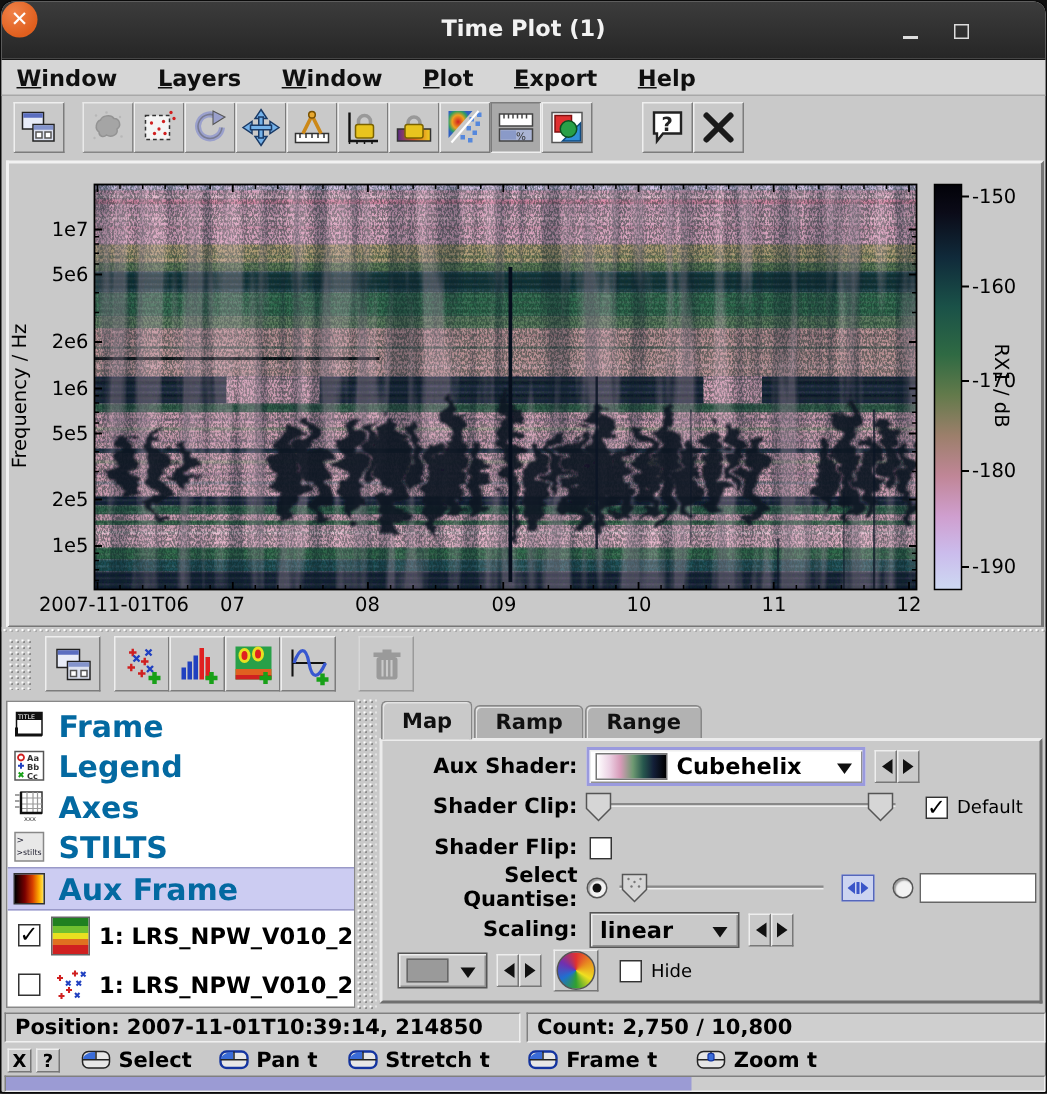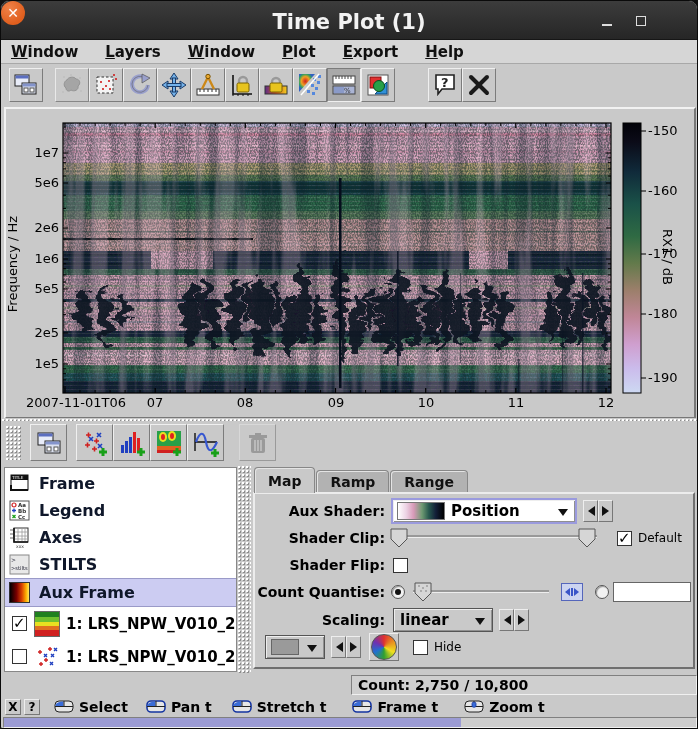--- a/index.html
+++ b/index.html
@@ -3,21 +3,21 @@
 <meta charset="utf-8">
 <style>
   html,body{margin:0;padding:0;width:698px;height:729px;overflow:hidden;background:#111;
     font-family:"DejaVu Sans",sans-serif;-webkit-font-smoothing:antialiased;}
   .win{position:absolute;inset:0;background:#c9c9c9;border:1px solid #0a0a0a;box-sizing:border-box;
     border-radius:9px 9px 2px 2px;overflow:hidden;}
   
   .titlebar{position:absolute;left:0;top:0;right:0;height:38px;
     background:linear-gradient(#3c3c3c,#262626);border-bottom:1px solid #161616;}
   .title{position:absolute;left:0;right:0;top:9px;text-align:center;color:#f2f2f2;
-    font-weight:bold;font-size:21px;}
+    font-weight:bold;font-size:15px;}
   .winbtn{position:absolute;top:8px;width:24px;height:24px;display:flex;align-items:center;
     justify-content:center;color:#ddd;font-size:14px;}
   .btn-min{right:78px;} .btn-max{right:44px;}
   .btn-min .glyph{width:10px;height:2px;background:#ddd;margin-top:8px;}
   .btn-max .glyph{width:10px;height:10px;border:1.5px solid #ddd;box-sizing:border-box;}
   .btn-close{right:10px;width:24px;height:24px;border-radius:50%;
     background:radial-gradient(circle at 35% 30%,#f08148,#e05f1e 70%);display:flex;align-items:center;justify-content:center;}
   .btn-close .x{color:#fff;font-size:14px;font-weight:bold;line-height:1;margin-top:-1px;}
   
   .menubar{position:absolute;left:0;top:39px;right:0;height:23px;background:#d6d6d6;
@@ -38,21 +38,21 @@
   .drag-handle{width:17px;height:35px;margin:0 6px 0 4px;}
   .hsep{position:absolute;left:0;right:0;top:417px;height:3px;}
   
   .plot-panel{position:absolute;left:3px;top:106px;width:692px;height:312px;box-sizing:border-box;
     background:#c9c9c9;border:2px solid;border-color:#f2f2f2 #777 #777 #f2f2f2;}
   
   .stackpane{position:absolute;left:3px;top:466px;width:233px;height:205px;background:#fff;
     border:1px solid #888;box-sizing:border-box;overflow:hidden;}
   .srow{position:absolute;left:0;right:0;height:27px;display:flex;align-items:center;}
   .srow .icon{width:21px;height:21px;margin-left:4px;flex:0 0 auto;}
-  .srow .lbl{font-weight:bold;font-size:16px;color:#0f172a;margin-left:9px;white-space:nowrap;}
+  .srow .lbl{font-weight:bold;font-size:20px;color:#0369a1;margin-left:9px;white-space:nowrap;}
   .srow.selected{background:#ccccf2;border-top:1px solid #9a9ac8;border-bottom:1px solid #9a9ac8;}
   .lrow{position:absolute;left:0;right:0;height:33px;display:flex;align-items:center;}
   .lrow .lbl{font-weight:bold;font-size:15px;white-space:nowrap;margin-left:6px;}
   .vdivider{position:absolute;left:236px;top:464px;width:14px;height:208px;}
   
   .cb{width:15px;height:15px;background:#fff;border:1px solid #333;box-sizing:border-box;
     position:relative;flex:0 0 auto;}
   .cb.on::after{content:"✓";position:absolute;left:0px;top:-3px;font-size:15px;font-weight:bold;color:#000;}
   .rb{width:14px;height:14px;border-radius:50%;background:#f2f2f2;border:1px solid #555;
     box-sizing:border-box;position:relative;flex:0 0 auto;box-shadow:inset 1px 1px 1px #999;}
@@ -680,21 +680,21 @@
     <div class="tab">Ramp</div>
     <div class="tab">Range</div>
   </div>
 
   <div class="tabcontent">
 
     <div class="frow" style="top:4px">
       <span class="flabel">Aux Shader:</span>
       <div class="combo shader" style="width:186px;margin-left:6px">
         <span class="swatch-shader"></span>
-        <span class="ctext">Position</span>
+        <span class="ctext">Cubehelix</span>
         <span class="dn"></span>
       </div>
       <div class="sbtn" style="margin-left:6px">
           <span class="tri-l"></span>
         </div>
       <div class="sbtn">
           <span class="tri-r"></span>
         </div>
     </div>
 
@@ -709,21 +709,21 @@
       <span class="cb on" style="margin-left:14px"></span>
       <span class="formcb-lbl">Default</span>
     </div>
 
     <div class="frow" style="top:58px">
       <span class="flabel">Shader Flip:</span>
       <span class="cb" style="margin-left:8px"></span>
     </div>
 
     <div class="frow" style="top:85px">
-      <span class="flabel">Count Quantise:</span>
+      <span class="flabel">Select Quantise:</span>
       <span class="rb on" style="margin-left:6px"></span>
       <svg width="144" height="22" style="margin-left:4px">
         <path d="M4,10 h136" stroke="#888" stroke-width="1.5"></path>
           <path d="M4,11.5 h136" stroke="#eee" stroke-width="1"></path>
         <polygon points="6,2 22,2 22,12 14,20 6,12" fill="#d6d6d6" stroke="#555"></polygon>
         <g fill="#777">
             <circle cx="10" cy="5" r=".8"></circle>
             <circle cx="14" cy="7" r=".8"></circle>
             <circle cx="18" cy="5" r=".8"></circle>
             <circle cx="12" cy="10" r=".8"></circle>
@@ -770,20 +770,21 @@
         </div>
       <div class="wheelbtn" style="margin-left:8px">
         <span class="wheel"></span>
       </div>
       <span class="cb" style="margin-left:14px"></span>
       <span class="formcb-lbl">Hide</span>
     </div>
   </div>
 
   <div class="statusrow">
+    <div class="statusfield" style="left:2px;width:344px">Position: 2007-11-01T10:39:14, 214850</div>
     <div class="statusfield" style="left:350px;width:346px">Count: 2,750 / 10,800</div>
   </div>
 
   <div class="navbar">
     <div class="minibtn" style="margin-left:4px">X</div>
     <div class="minibtn" style="margin-left:3px">?</div>
 
     <div class="navgroup" style="margin-left:14px">
       <svg width="20" height="13" viewBox="0 0 20 13">
         <rect x="1" y="1" width="18" height="11" rx="4" fill="#e6e6e6" stroke="#222"></rect>

